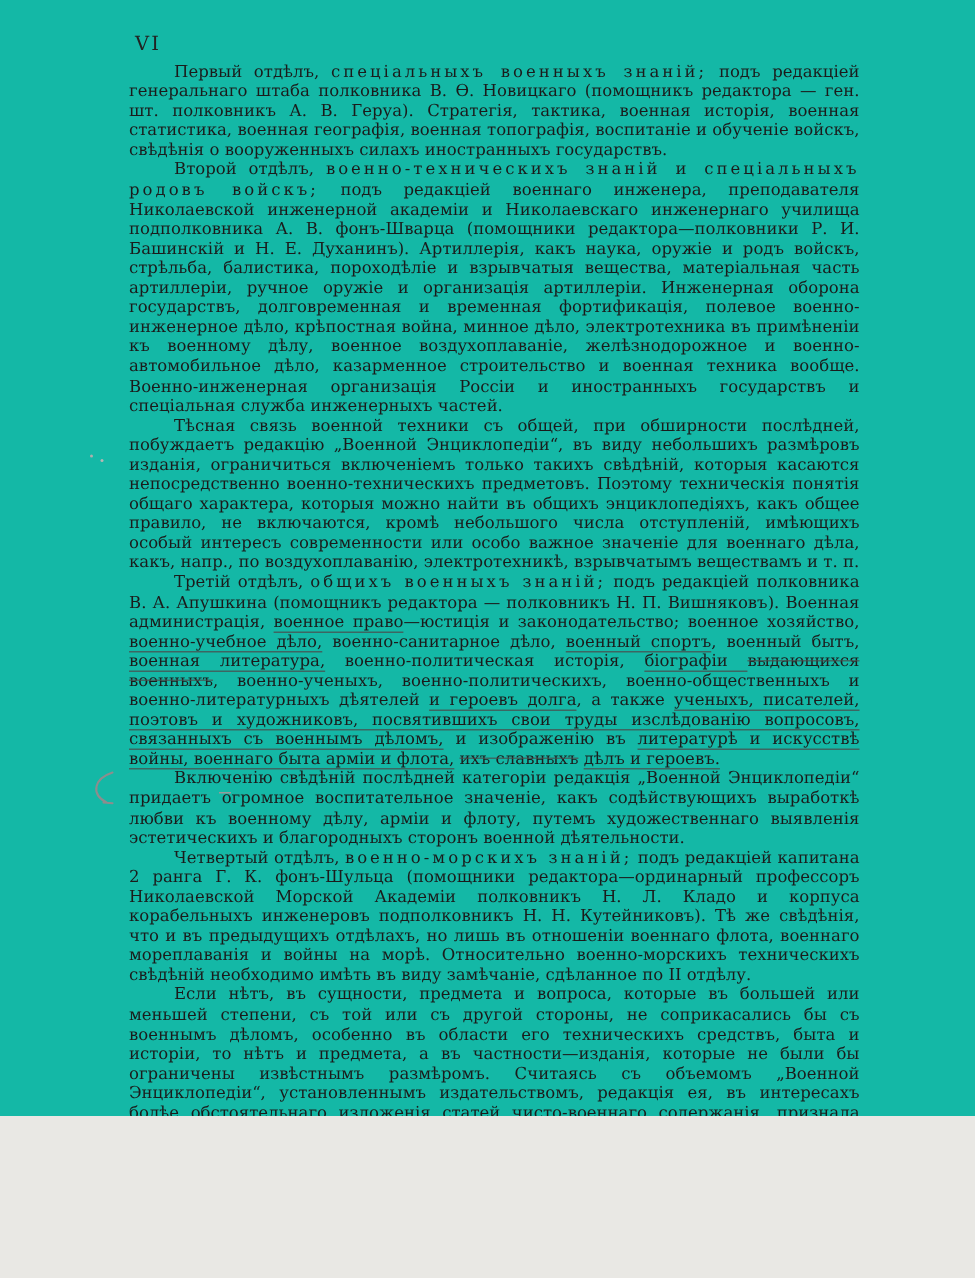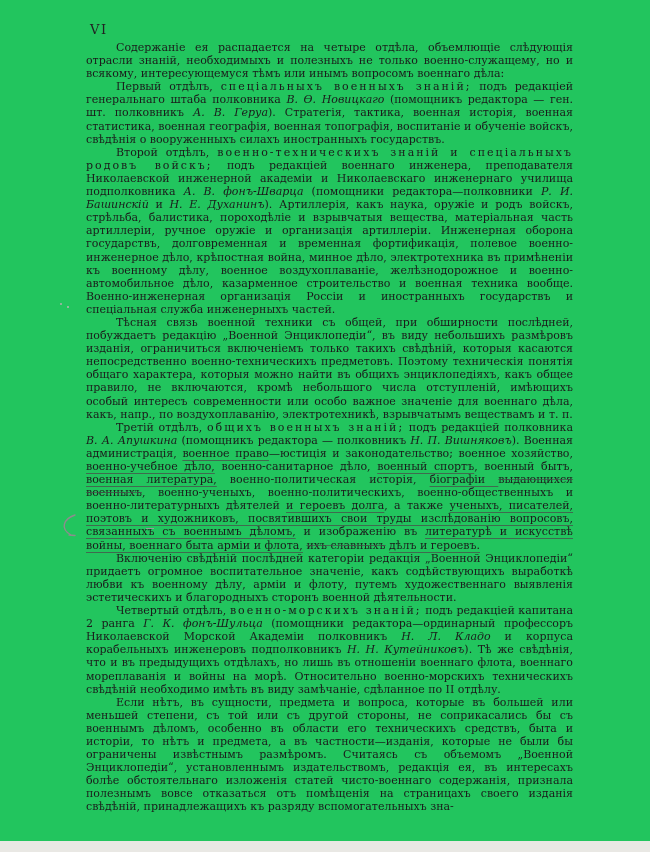--- a/index.html
+++ b/index.html
@@ -4,22 +4,22 @@
 <style>
   * { margin: 0; padding: 0; box-sizing: border-box; }
   html, body { width: 650px; height: 852px; }
   body {
     font-family: "DejaVu Serif", serif;
     background: #e9e8e4;
   }
   .scan-page {
     position: relative;
     width: 650px;
-    height: 841px;
-    background: #22c55e;
+    height: 744px;
+    background: #14b8a6;
     overflow: hidden;
     color: #1b1b1b;
   }
   .page-number {
     position: absolute;
     left: 90px;
     top: 22px;
     font-size: 13px;
     letter-spacing: 1.5px;
     color: #222;
@@ -34,21 +34,21 @@
     text-align: justify;
     color: #1b1b1b;
   }
   .text-block p {
     text-indent: 30px;
     margin: 0;
   }
   .seg-normal { font-weight: normal; }
   .seg-bold   { font-weight: normal; }
   .seg-spaced { letter-spacing: 2px; }
-  .seg-italic { font-style: italic; }
+  .seg-italic { }
   .seg-pencil {
     text-decoration: underline;
     text-decoration-thickness: 1.4px;
     text-underline-offset: 2.5px;
     text-decoration-color: rgba(75, 75, 75, 0.75);
     text-decoration-skip-ink: none;
   }
   .seg-strike {
     text-decoration: line-through;
     text-decoration-thickness: 1.3px;
@@ -78,21 +78,20 @@
   }
 </style>
 </head>
 <body>
 
 <div class="scan-page">
 
   <div class="page-number">VI</div>
 
   <div class="text-block" id="text-block">
-      <p><span class="seg-normal">Содержаніе ея распадается на четыре отдѣла, объемлющіе слѣдующія отрасли знаній, необходимыхъ и полезныхъ не только военно-служащему, но и всякому, интересующемуся тѣмъ или инымъ вопросомъ военнаго дѣла:</span></p>
       <p><span class="seg-bold">Первый отдѣлъ, </span><span class="seg-spaced">спеціальныхъ военныхъ знаній;</span><span class="seg-normal"> подъ редакціей генеральнаго штаба полковника </span><span class="seg-italic">В. Ѳ. Новицкаго</span><span class="seg-normal"> (помощникъ редактора — ген. шт. полковникъ </span><span class="seg-italic">А. В. Геруа</span><span class="seg-normal">). Стратегія, тактика, военная исторія, военная статистика, военная географія, военная топографія, воспитаніе и обученіе войскъ, свѣдѣнія о вооруженныхъ силахъ иностранныхъ государствъ.</span></p>
       <p><span class="seg-bold">Второй отдѣлъ, </span><span class="seg-spaced">военно-техническихъ знаній и спеціальныхъ родовъ войскъ;</span><span class="seg-normal"> подъ редакціей военнаго инженера, преподавателя Николаевской инженерной академіи и Николаевскаго инженернаго училища подполковника </span><span class="seg-italic">А. В. фонъ-Шварца</span><span class="seg-normal"> (помощники редактора—полковники </span><span class="seg-italic">Р. И. Башинскій</span><span class="seg-normal"> и </span><span class="seg-italic">Н. Е. Духанинъ</span><span class="seg-normal">). Артиллерія, какъ наука, оружіе и родъ войскъ, стрѣльба, балистика, пороходѣліе и взрывчатыя вещества, матеріальная часть артиллеріи, ручное оружіе и организація артиллеріи. Инженерная оборона государствъ, долговременная и временная фортификація, полевое военно-инженерное дѣло, крѣпостная война, минное дѣло, электротехника въ примѣненіи къ военному дѣлу, военное воздухоплаваніе, желѣзнодорожное и военно-автомобильное дѣло, казарменное строительство и военная техника вообще. Военно-инженерная организація Россіи и иностранныхъ государствъ и спеціальная служба инженерныхъ частей.</span></p>
       <p><span class="seg-normal">Тѣсная связь военной техники съ общей, при обширности послѣдней, побуждаетъ редакцію „Военной Энциклопедіи“, въ виду небольшихъ размѣровъ изданія, ограничиться включеніемъ только такихъ свѣдѣній, которыя касаются непосредственно военно-техническихъ предметовъ. Поэтому техническія понятія общаго характера, которыя можно найти въ общихъ энциклопедіяхъ, какъ общее правило, не включаются, кромѣ небольшого числа отступленій, имѣющихъ особый интересъ современности или особо важное значеніе для военнаго дѣла, какъ, напр., по воздухоплаванію, электротехникѣ, взрывчатымъ веществамъ и т. п.</span></p>
       <p><span class="seg-bold">Третій отдѣлъ, </span><span class="seg-spaced">общихъ военныхъ знаній;</span><span class="seg-normal"> подъ редакціей полковника </span><span class="seg-italic">В. А. Апушкина</span><span class="seg-normal"> (помощникъ редактора — полковникъ </span><span class="seg-italic">Н. П. Вишняковъ</span><span class="seg-normal">). Военная администрація, </span><span class="seg-pencil">военное право</span><span class="seg-normal">—юстиція и законодательство; военное хозяйство, </span><span class="seg-pencil">военно-учебное дѣло,</span><span class="seg-normal"> военно-санитарное дѣло, </span><span class="seg-pencil">военный спортъ</span><span class="seg-normal">, военный бытъ, </span><span class="seg-pencil">военная литература,</span><span class="seg-normal"> военно-политическая исторія, </span><span class="seg-pencil">біографіи </span><span class="seg-strike">выдающихся военныхъ</span><span class="seg-normal">, военно-ученыхъ, военно-политическихъ, военно-общественныхъ и военно-литературныхъ дѣятелей </span><span class="seg-pencil">и героевъ долга</span><span class="seg-normal">, а также </span><span class="seg-pencil">ученыхъ, писателей, поэтовъ и художниковъ, посвятившихъ свои труды изслѣдованію вопросовъ, связанныхъ съ военнымъ дѣломъ,</span><span class="seg-normal"> и изображенію въ </span><span class="seg-pencil">литературѣ и искусствѣ войны, военнаго быта арміи и флота,</span><span class="seg-normal"> </span><span class="seg-strike">ихъ славныхъ</span><span class="seg-normal"> </span><span class="seg-pencil">дѣлъ и героевъ.</span></p>
       <p><span class="seg-normal">Включенію свѣдѣній послѣдней категоріи редакція „Военной Энциклопедіи“ придаетъ огромное воспитательное значеніе, какъ содѣйствующихъ выработкѣ любви къ военному дѣлу, арміи и флоту, путемъ художественнаго выявленія эстетическихъ и благородныхъ сторонъ военной дѣятельности.</span></p>
       <p><span class="seg-bold">Четвертый отдѣлъ, </span><span class="seg-spaced">военно-морскихъ знаній;</span><span class="seg-normal"> подъ редакціей капитана 2 ранга </span><span class="seg-italic">Г. К. фонъ-Шульца</span><span class="seg-normal"> (помощники редактора—ординарный профессоръ Николаевской Морской Академіи полковникъ </span><span class="seg-italic">Н. Л. Кладо</span><span class="seg-normal"> и корпуса корабельныхъ инженеровъ подполковникъ </span><span class="seg-italic">Н. Н. Кутейниковъ</span><span class="seg-normal">). Тѣ же свѣдѣнія, что и въ предыдущихъ отдѣлахъ, но лишь въ отношеніи военнаго флота, военнаго мореплаванія и войны на морѣ. Относительно военно-морскихъ техническихъ свѣдѣній необходимо имѣть въ виду замѣчаніе, сдѣланное по II отдѣлу.</span></p>
       <p><span class="seg-normal">Если нѣтъ, въ сущности, предмета и вопроса, которые въ большей или меньшей степени, съ той или съ другой стороны, не соприкасались бы съ военнымъ дѣломъ, особенно въ области его техническихъ средствъ, быта и исторіи, то нѣтъ и предмета, а въ частности—изданія, которые не были бы ограничены извѣстнымъ размѣромъ. Считаясь съ объемомъ „Военной Энциклопедіи“, установленнымъ издательствомъ, редакція ея, въ интересахъ болѣе обстоятельнаго изложенія статей чисто-военнаго содержанія, признала полезнымъ вовсе отказаться отъ помѣщенія на страницахъ своего изданія свѣдѣній, принадлежащихъ къ разряду вспомогательныхъ зна-</span></p>
     </div>
 
   <svg class="margin-mark" viewBox="0 0 22 28">

